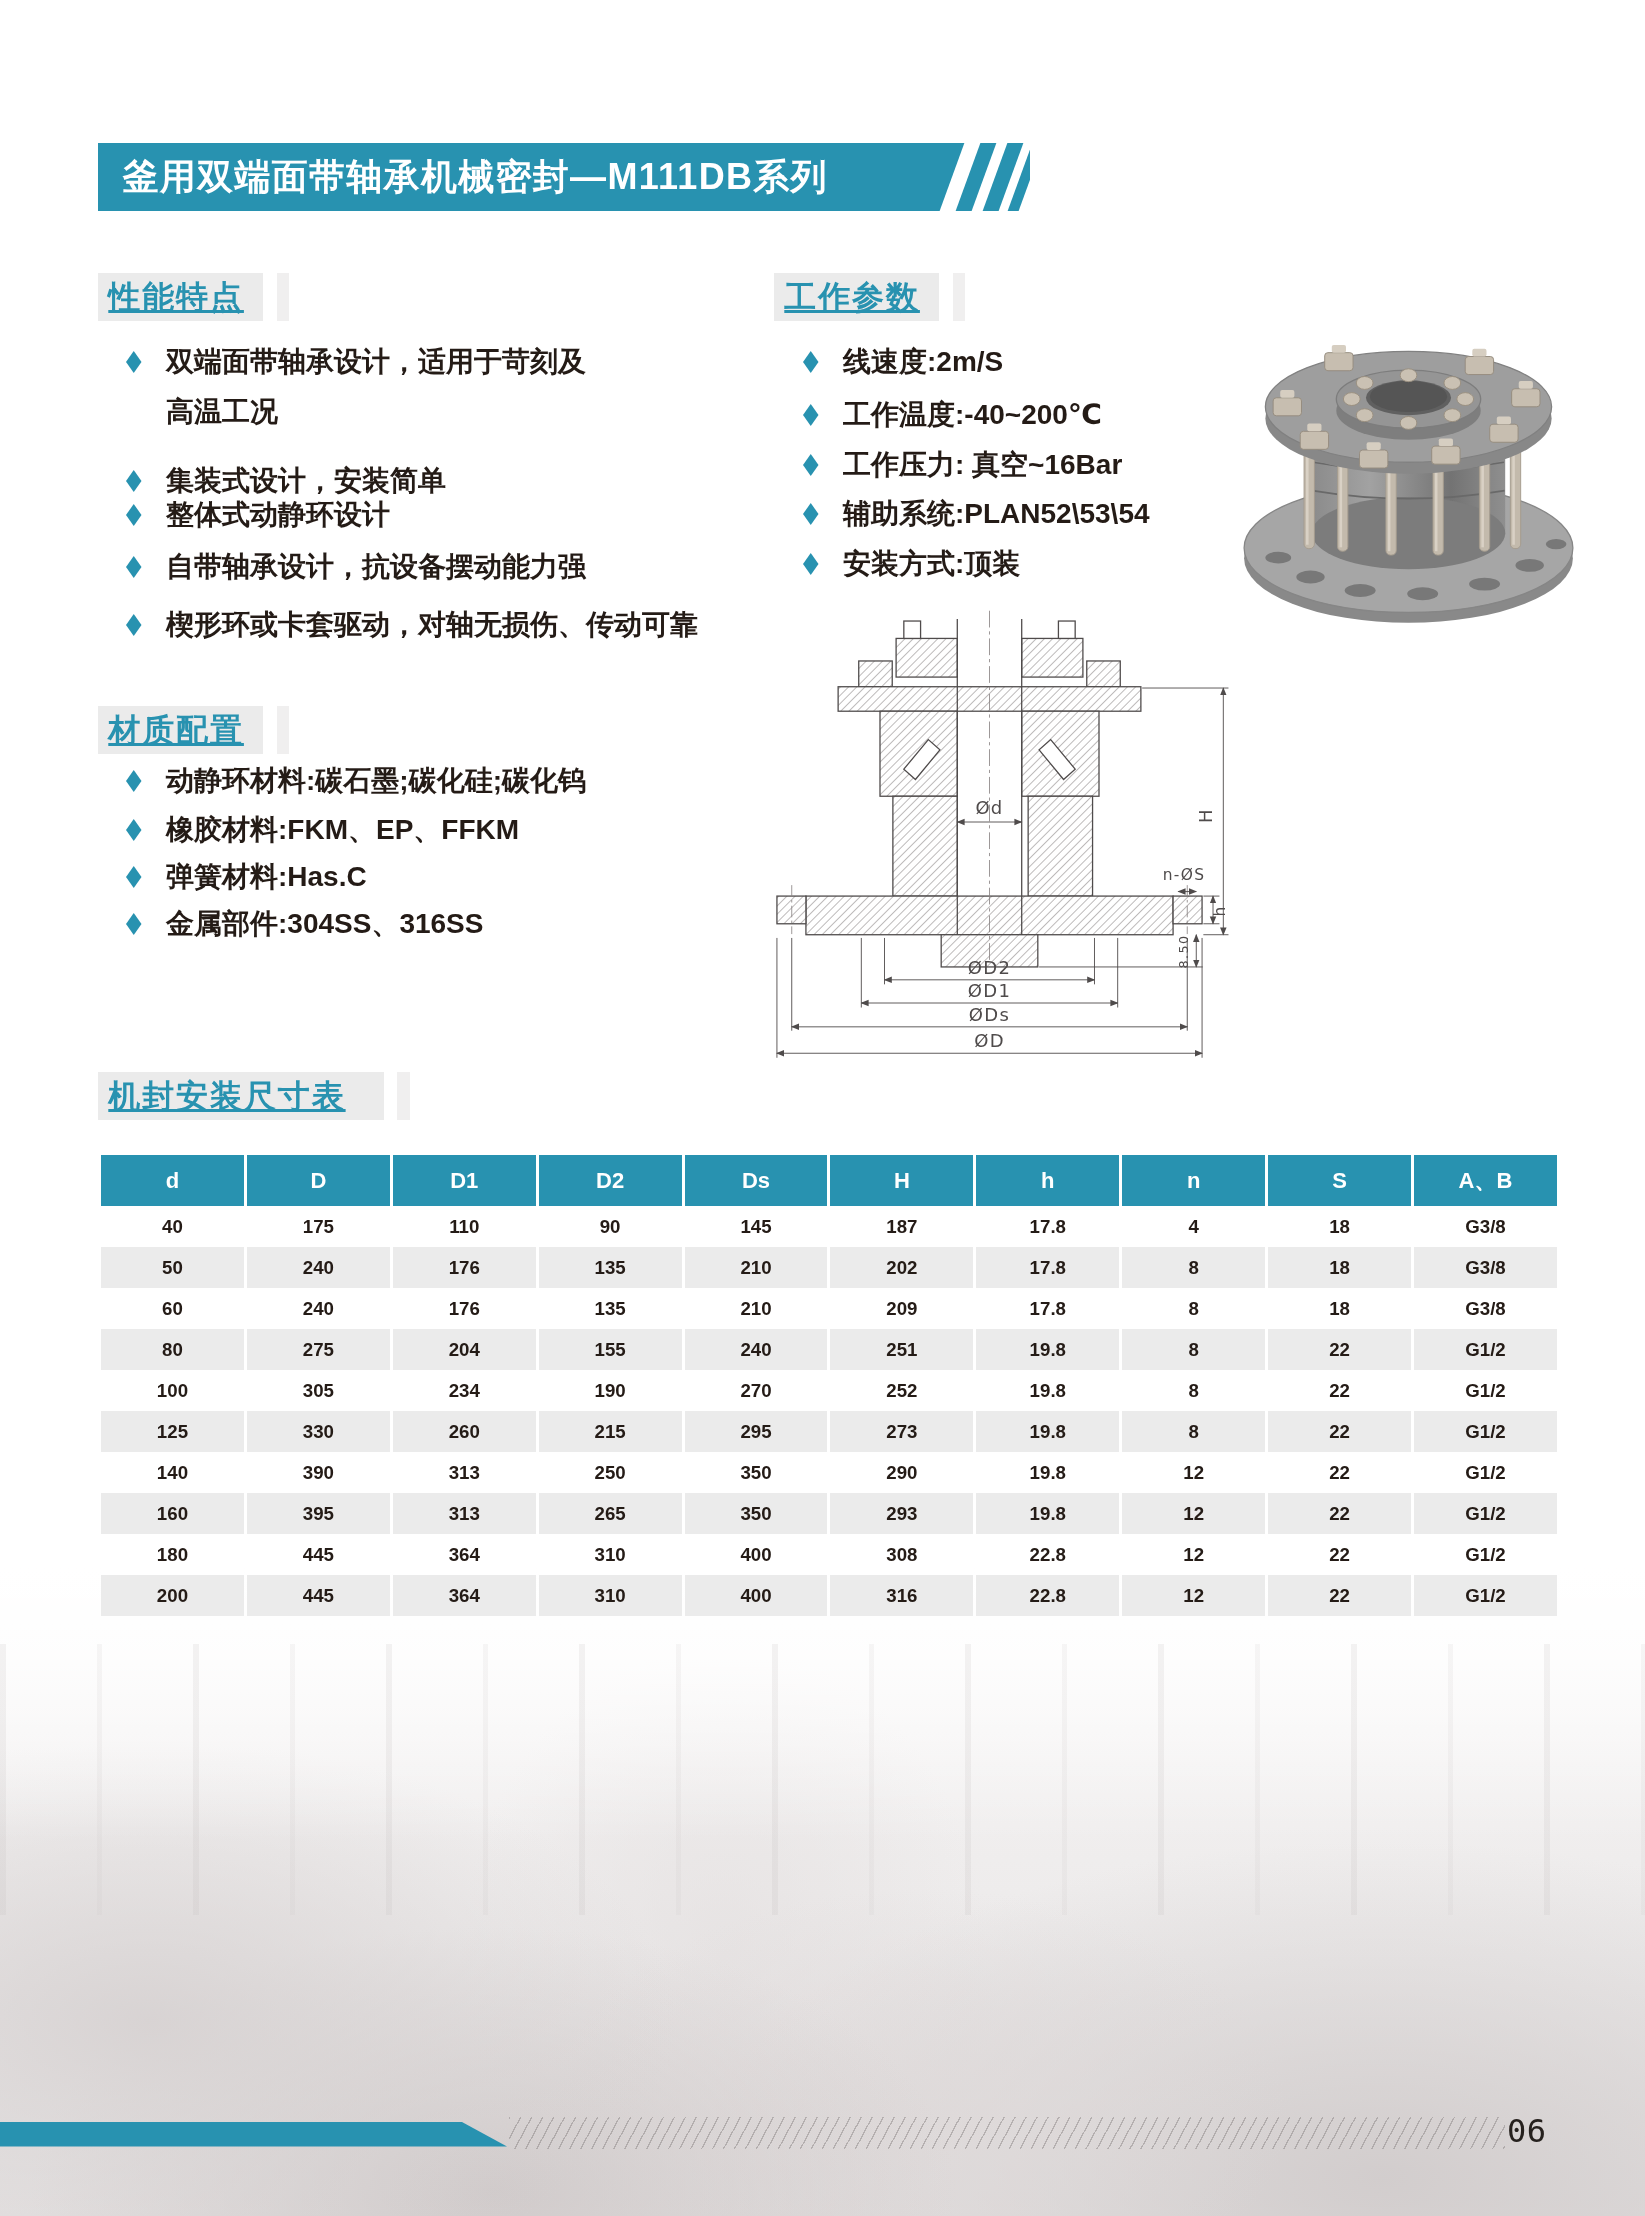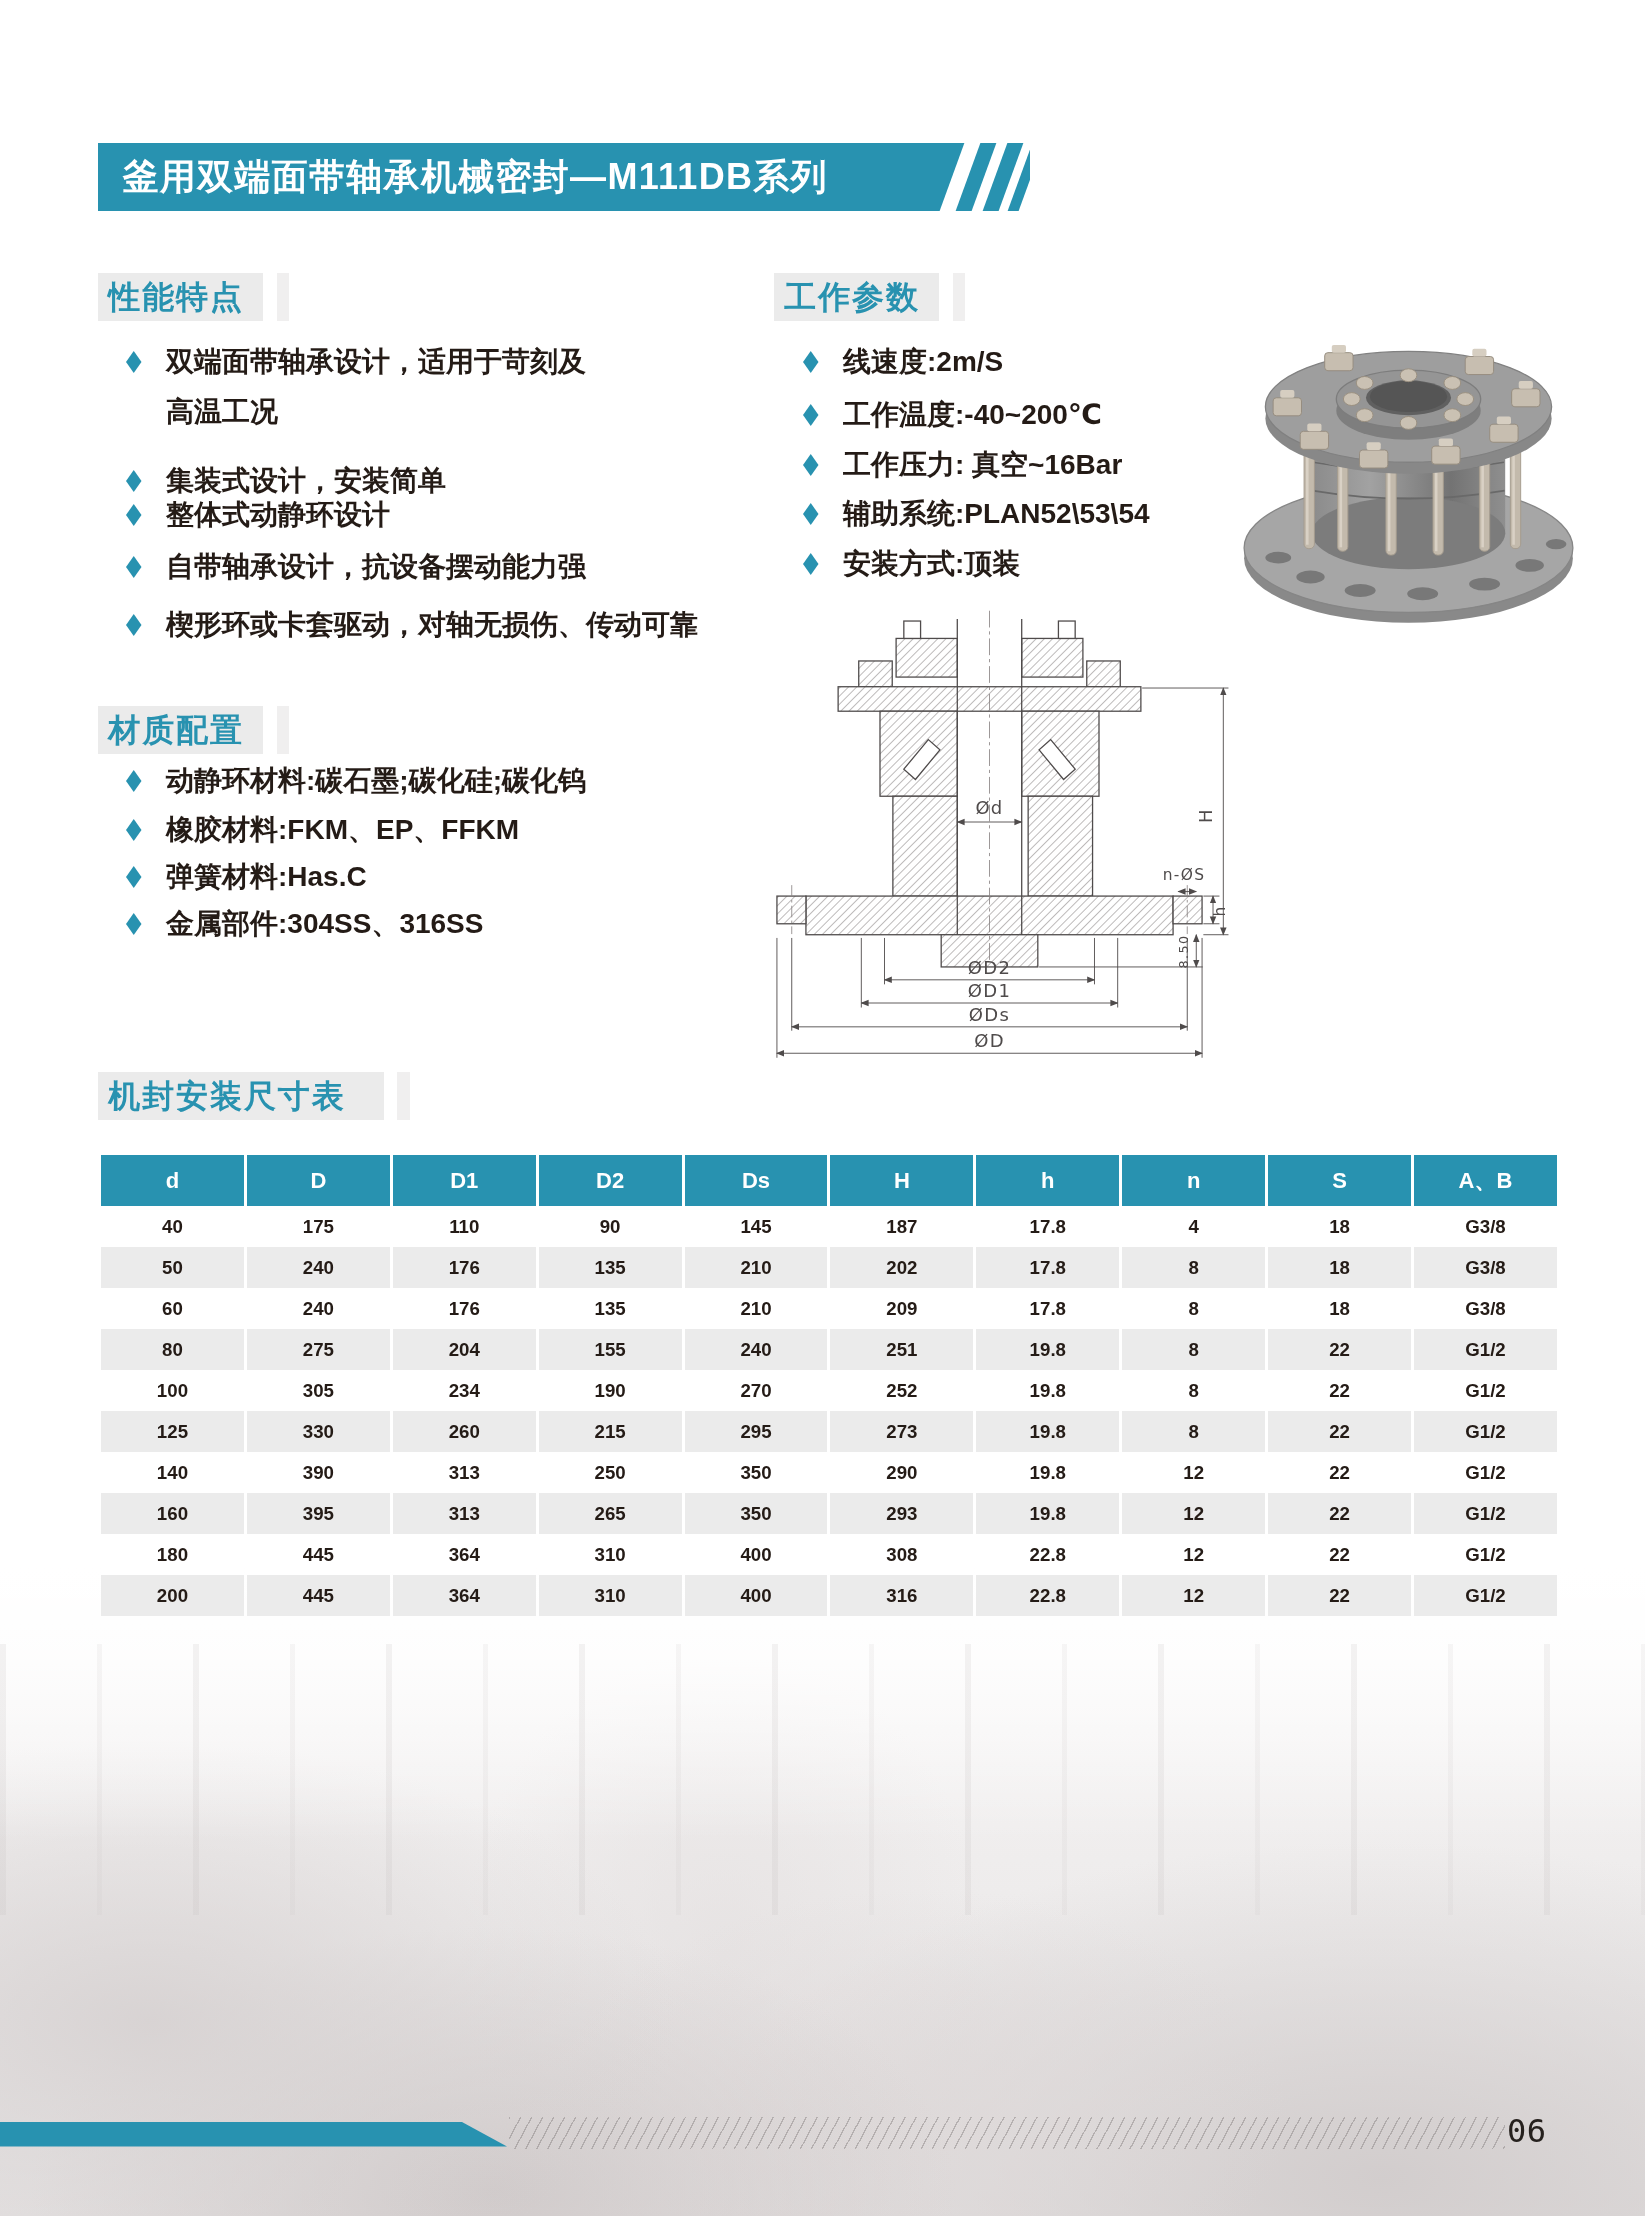--- a/index.html
+++ b/index.html
@@ -37,21 +37,21 @@
   .slab-s2{left:897px;width:15.5px;}
   .slab-s3{left:922px;width:11px;}
   .banner-title{
     position:absolute;left:24.5px;top:0;height:68px;line-height:68px;z-index:2;
     font-size:36px;font-weight:bold;color:#fff;letter-spacing:1.3px;white-space:nowrap;
   }
   
   .sec-head{
     position:absolute;height:48px;background:var(--hgray);
     color:var(--teal);font-size:32px;font-weight:bold;line-height:49px;
-    padding:0 10.3px;letter-spacing:1.9px;white-space:nowrap;box-sizing:border-box;
+    padding:0 10.3px;letter-spacing:1.9px;white-space:nowrap;box-sizing:border-box;text-decoration:underline;
   }
   .sec-bar{position:absolute;width:11.6px;height:48px;background:var(--bargray);}
   
   .bitem{
     position:absolute;display:flex;align-items:center;white-space:nowrap;
     font-size:28px;font-weight:bold;color:var(--ink);height:40px;
   }
   .diamond{
     width:15.5px;height:22px;background:var(--teal);flex:none;margin-right:24.5px;
     clip-path:polygon(50% 0,100% 50%,50% 100%,0 50%);

